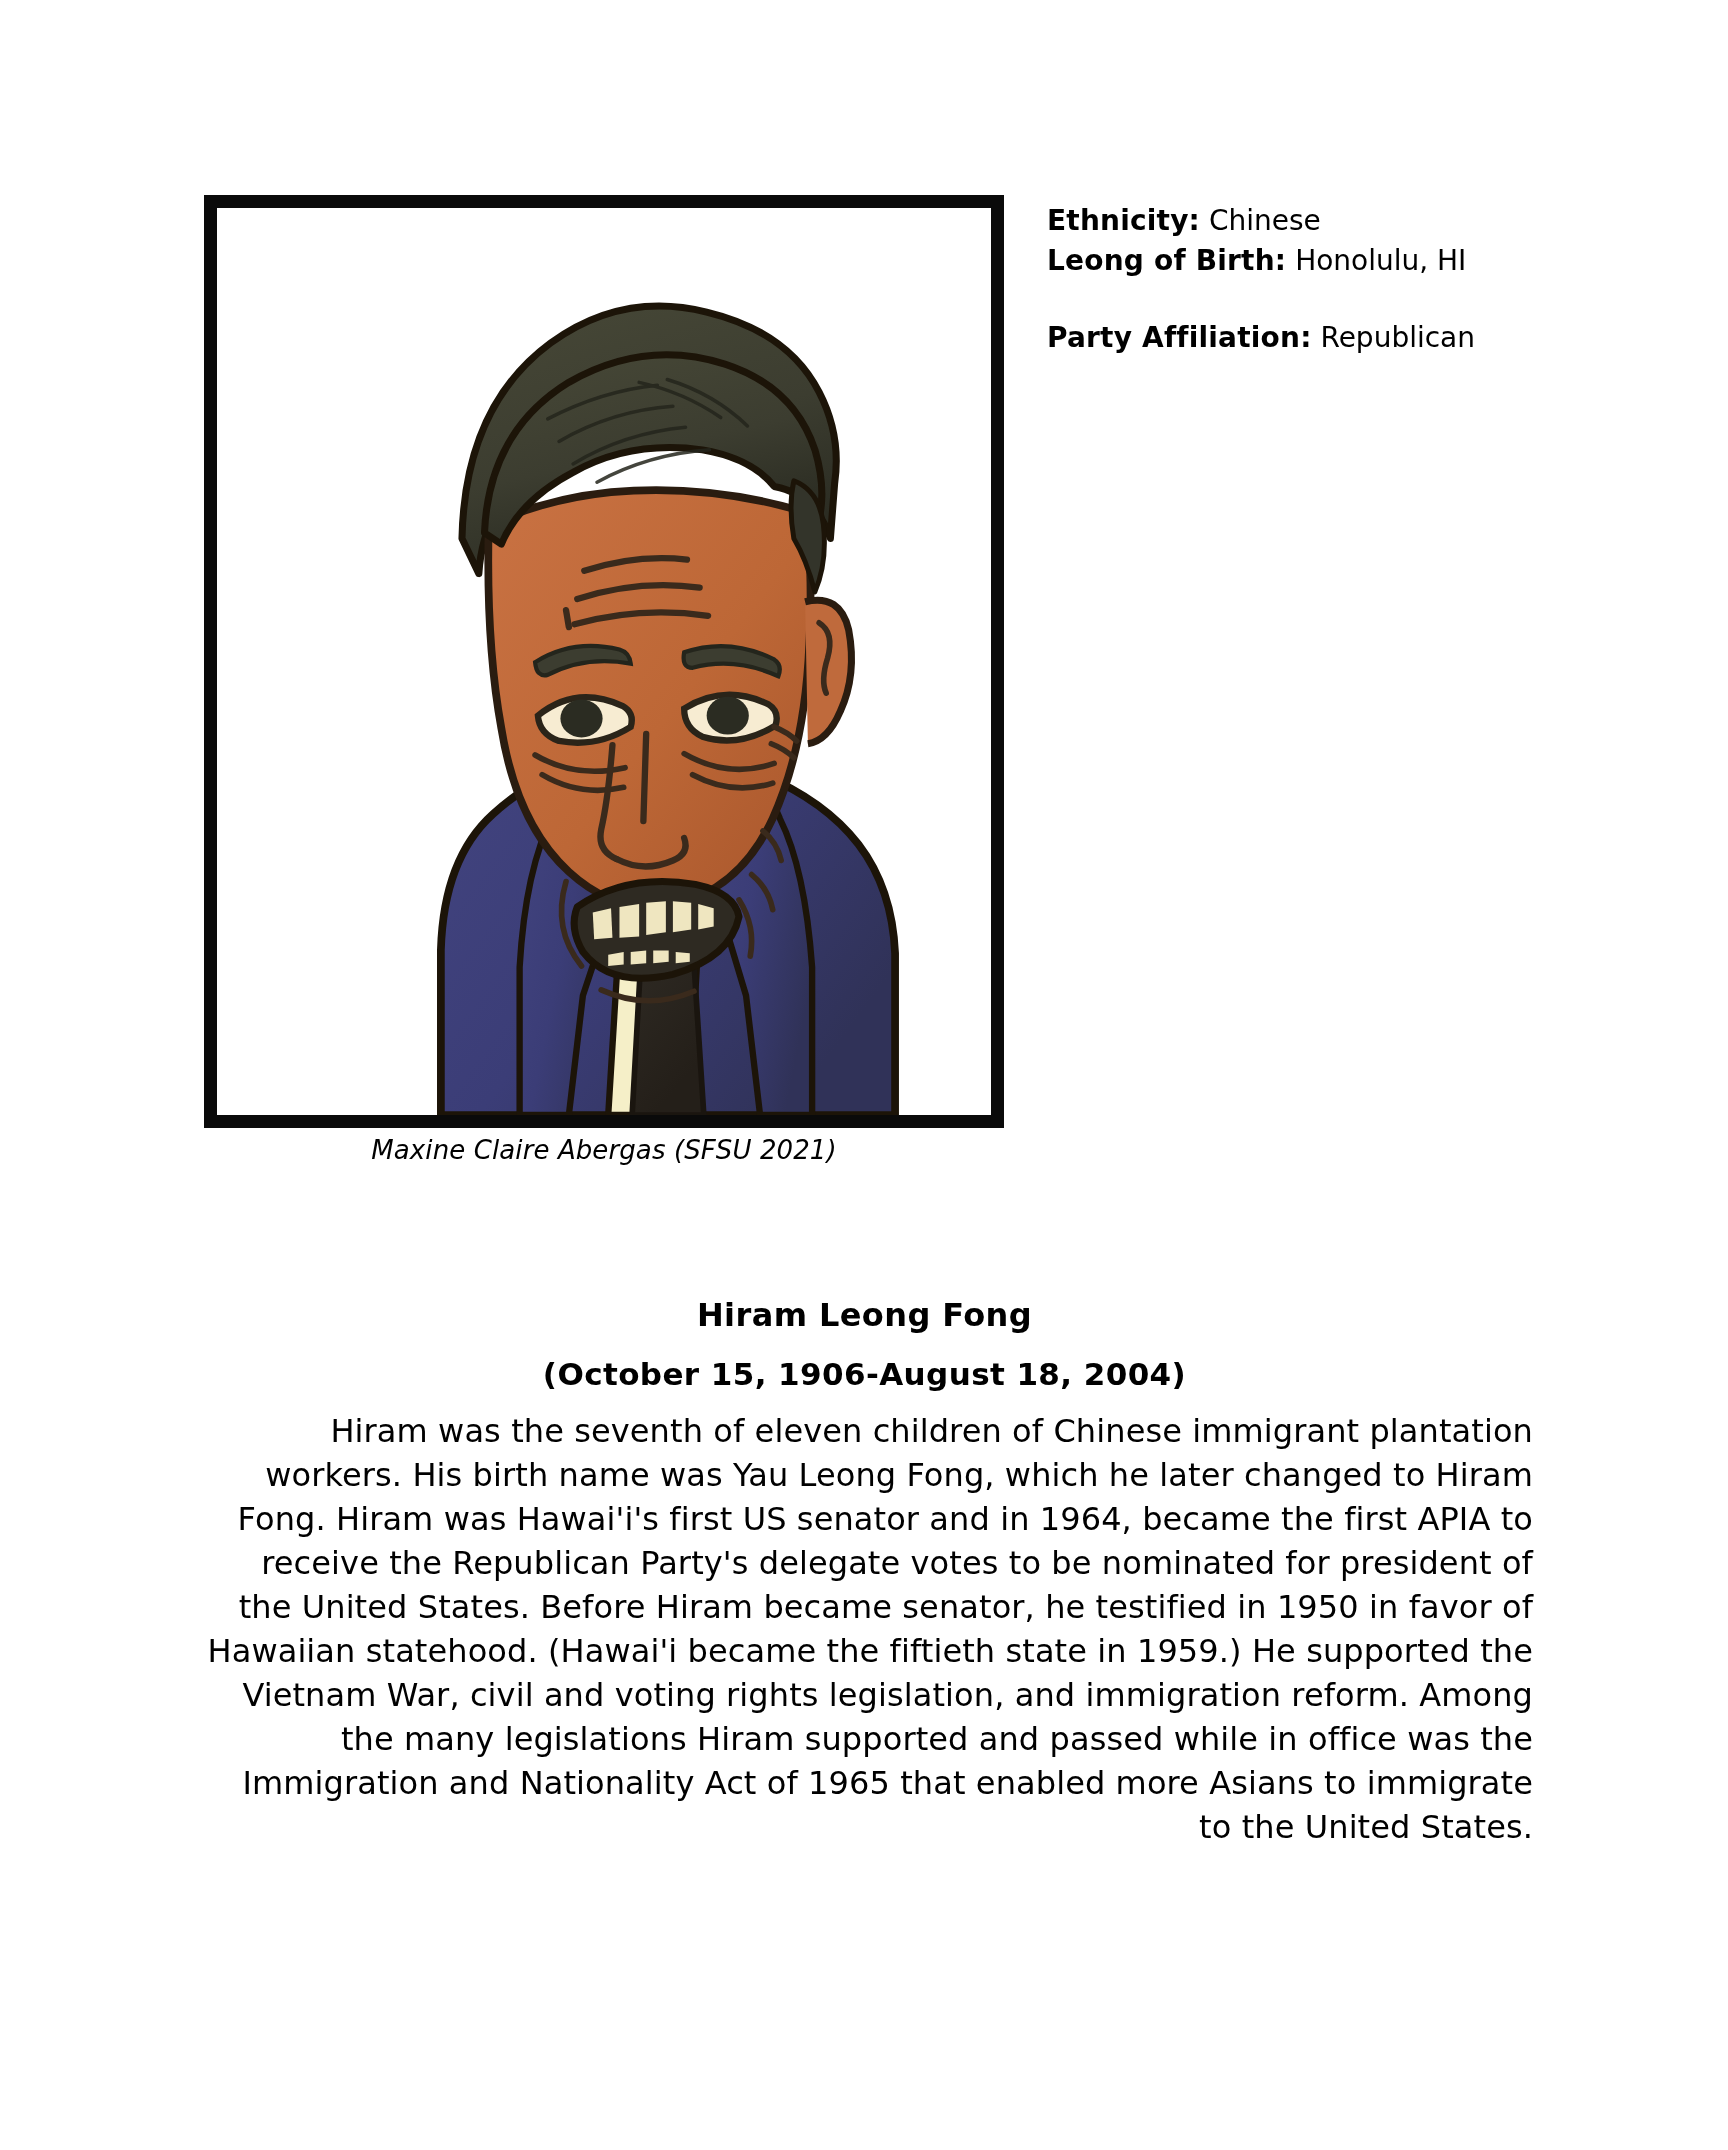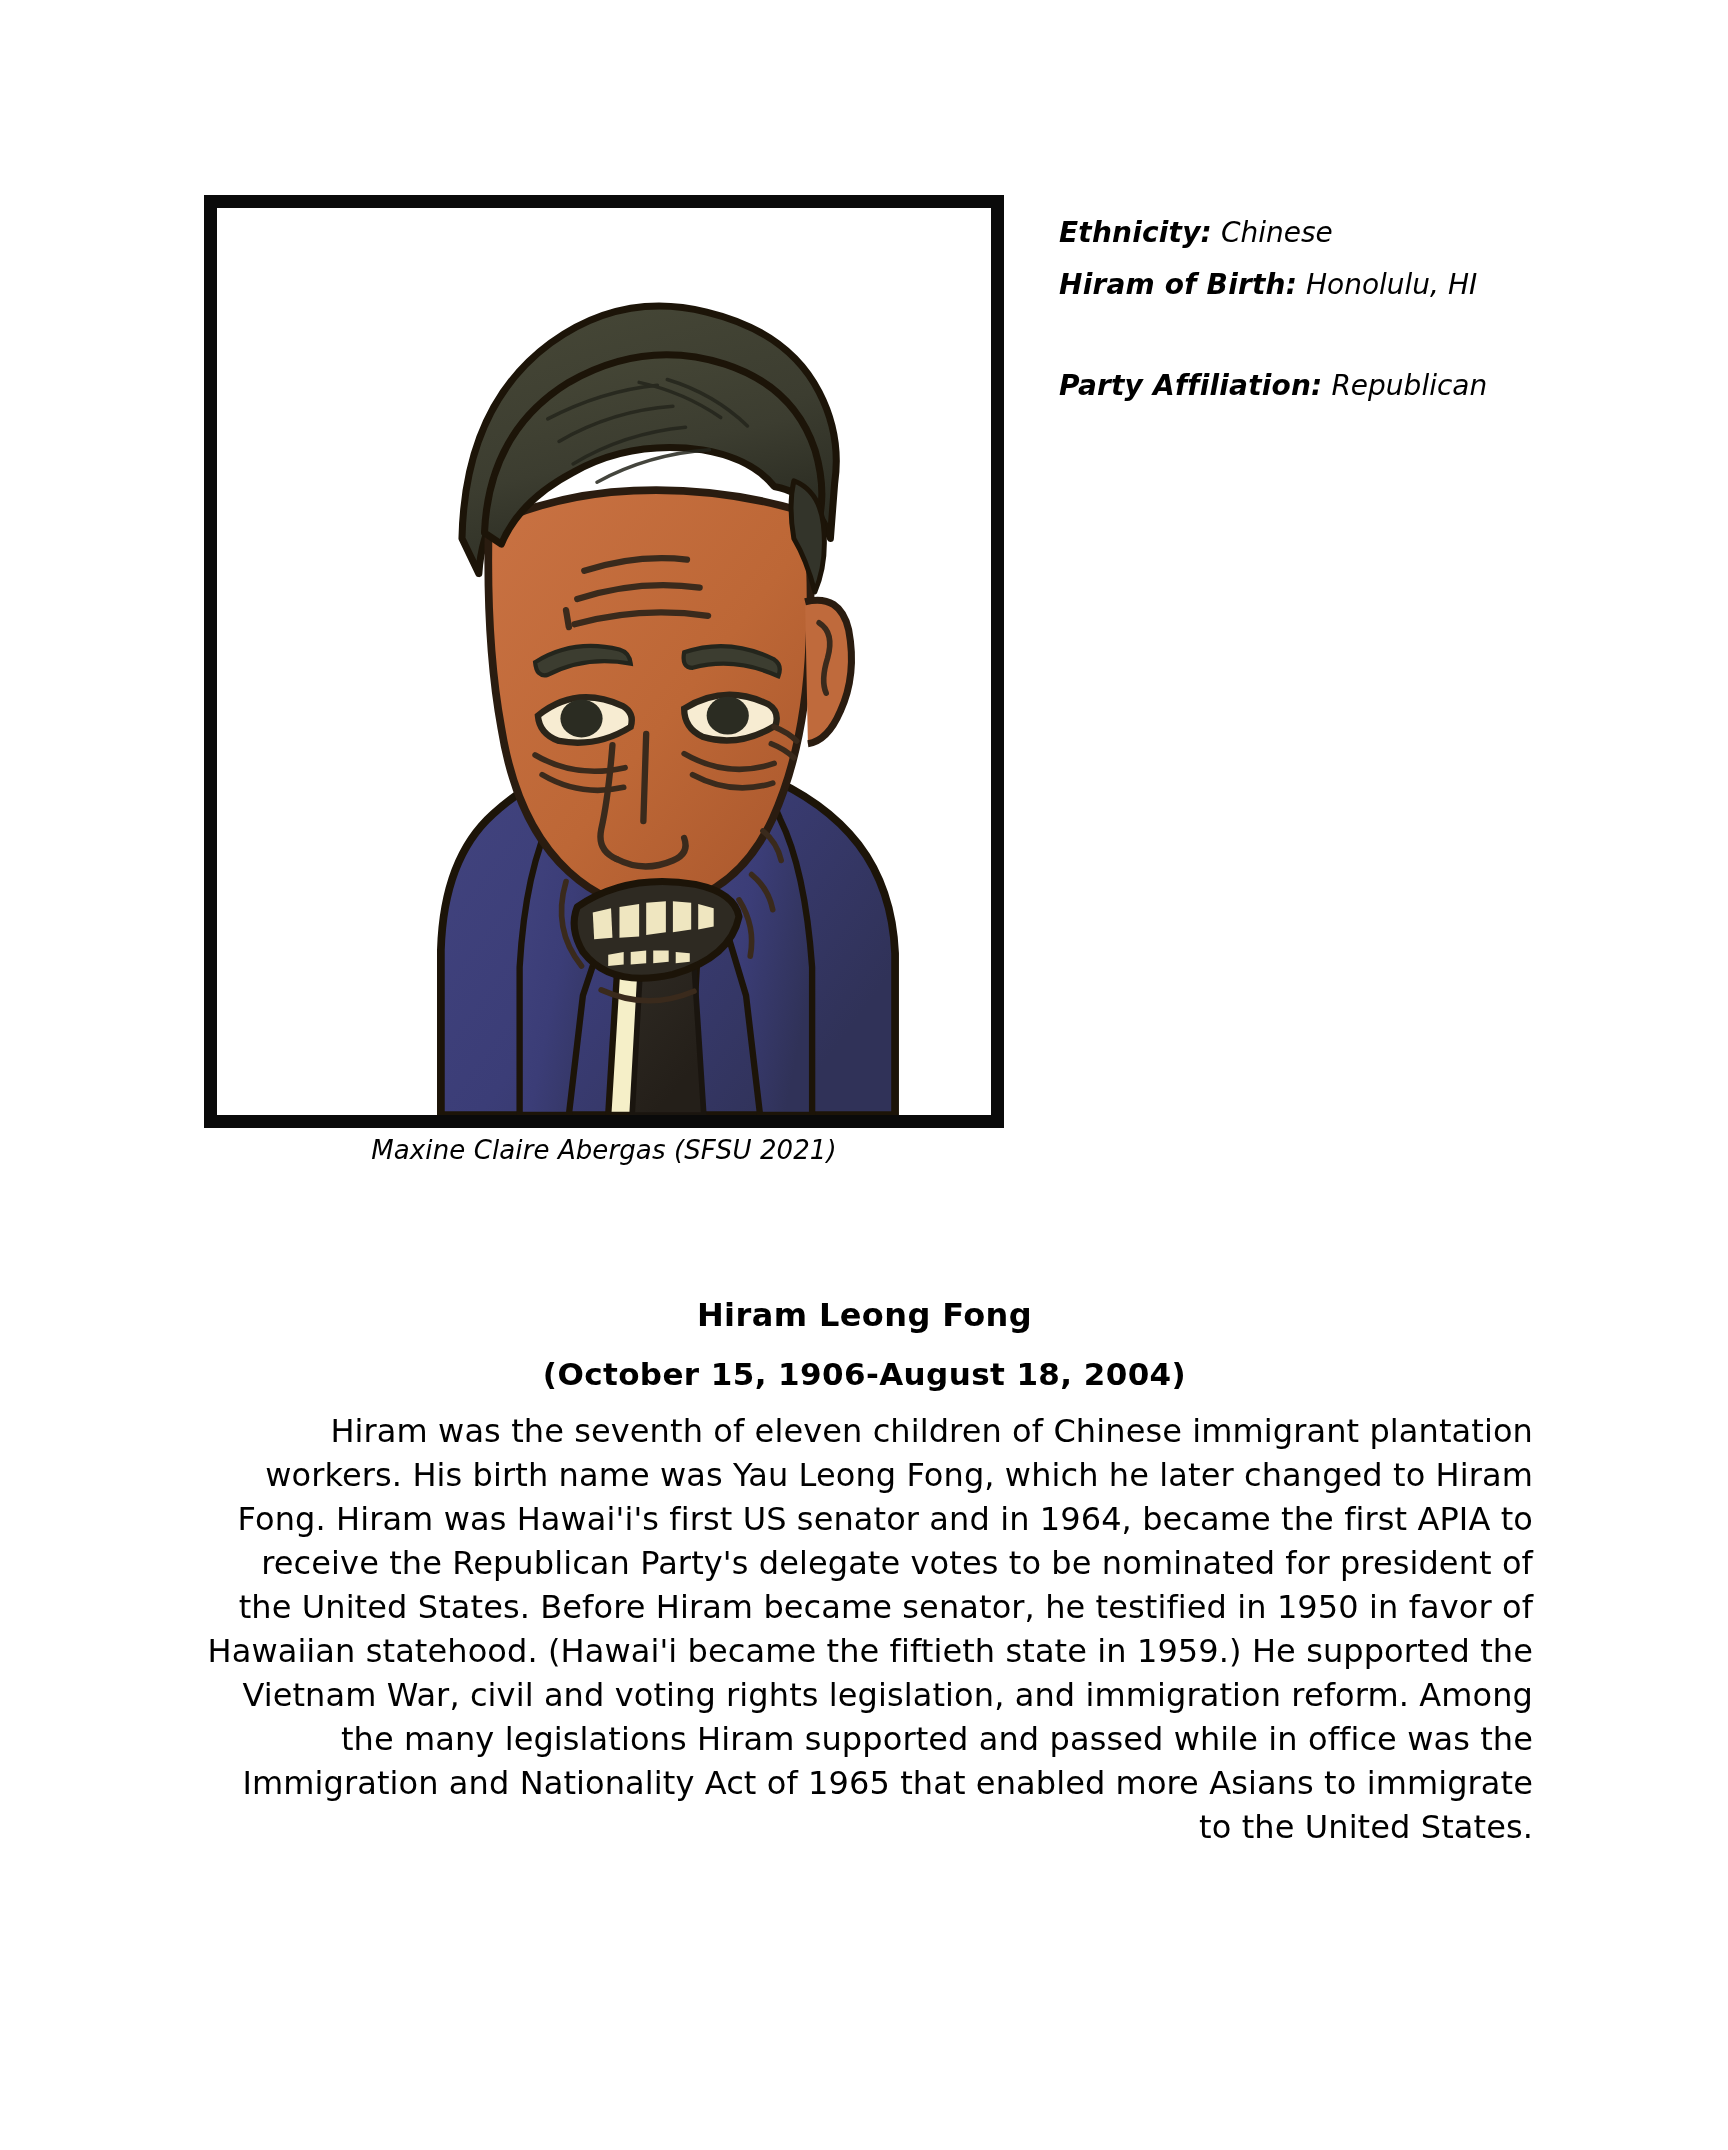--- a/index.html
+++ b/index.html
@@ -58,23 +58,22 @@
   .meta-block {
     position: absolute;
     left: 1043px;
     top: 199px;
     width: 619px;
     font-size: 28px;
     line-height: 1.30;
   }
   .meta-line {
     white-space: nowrap;
-    margin: 16px;
+    margin: 4px;
     padding: 0;
-    font-style: italic;
   }
   .meta-label {
     font-weight: bold;
     letter-spacing: 0.2px;
   }
   .meta-value {
     font-weight: normal;
   }
   .meta-gap {
     height: 32px;
@@ -276,21 +275,21 @@
 </div>
 
 <div class="caption">Maxine Claire Abergas (SFSU 2021)</div>
 
 <div class="meta-block">
   <div class="meta-line">
     <span class="meta-label">Ethnicity:</span>
     <span class="meta-value">Chinese</span>
   </div>
   <div class="meta-line">
-    <span class="meta-label">Hiram of Birth:</span>
+    <span class="meta-label">Leong of Birth:</span>
     <span class="meta-value">Honolulu, HI</span>
   </div>
   <div class="meta-gap"></div>
   <div class="meta-line">
     <span class="meta-label">Party Affiliation:</span>
     <span class="meta-value">Republican</span>
   </div>
 </div>
 
 <div class="title-block">

